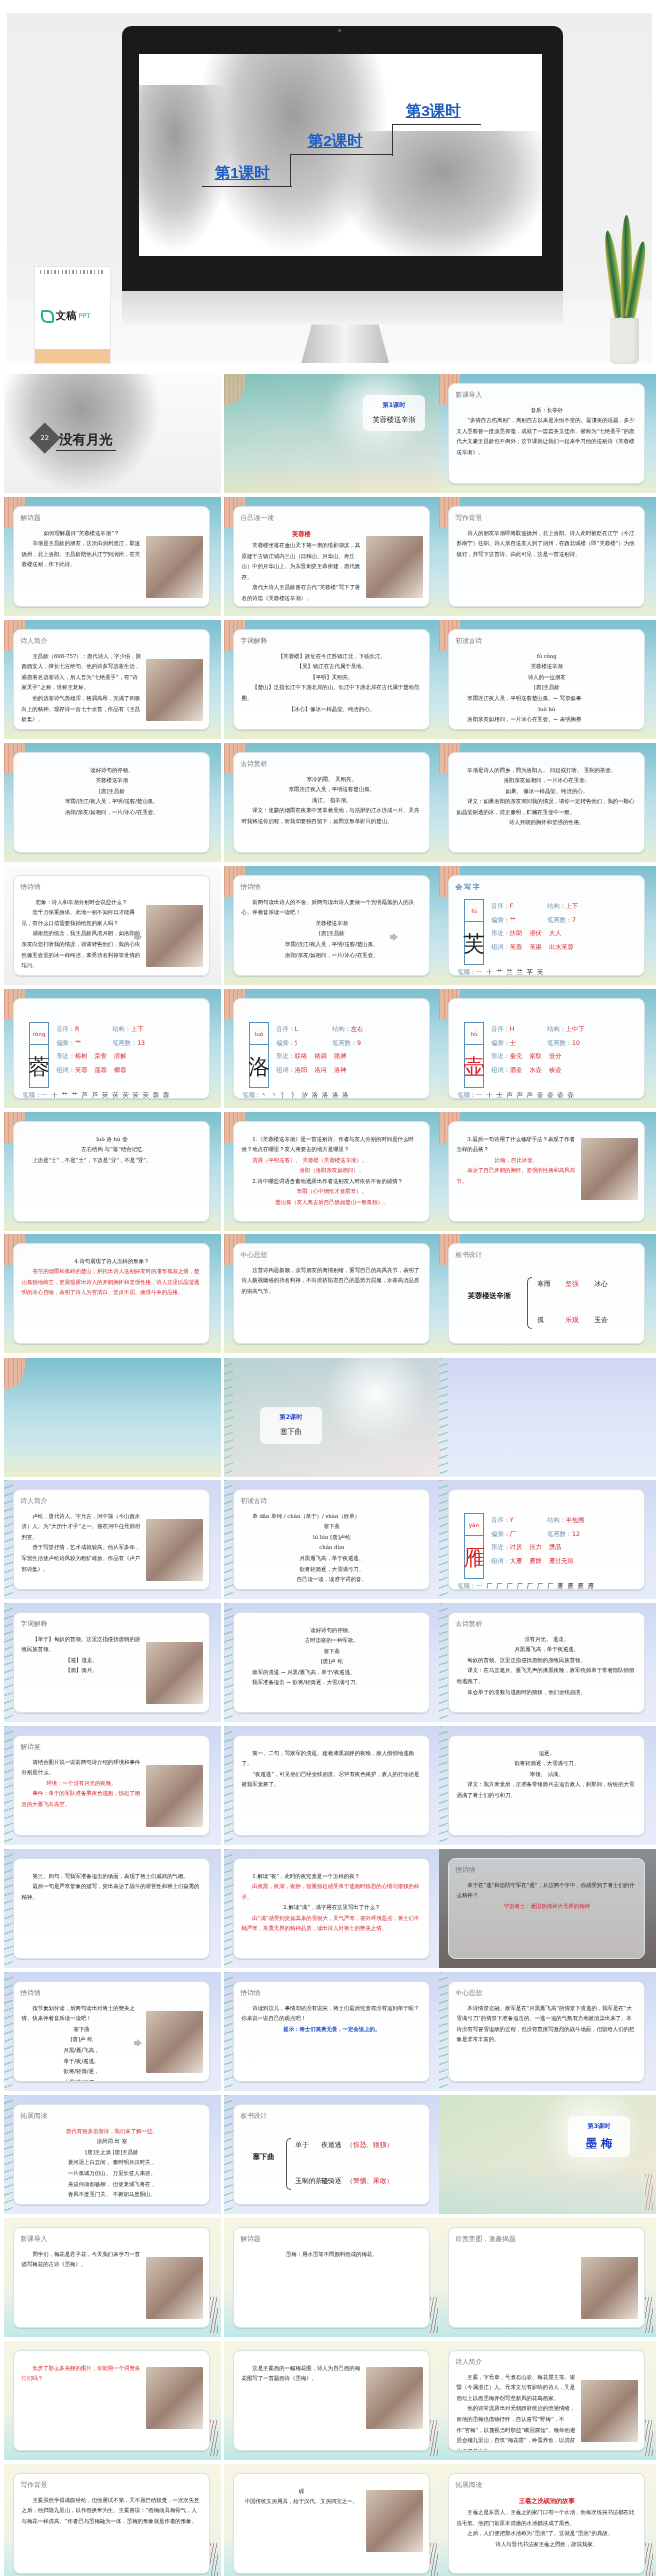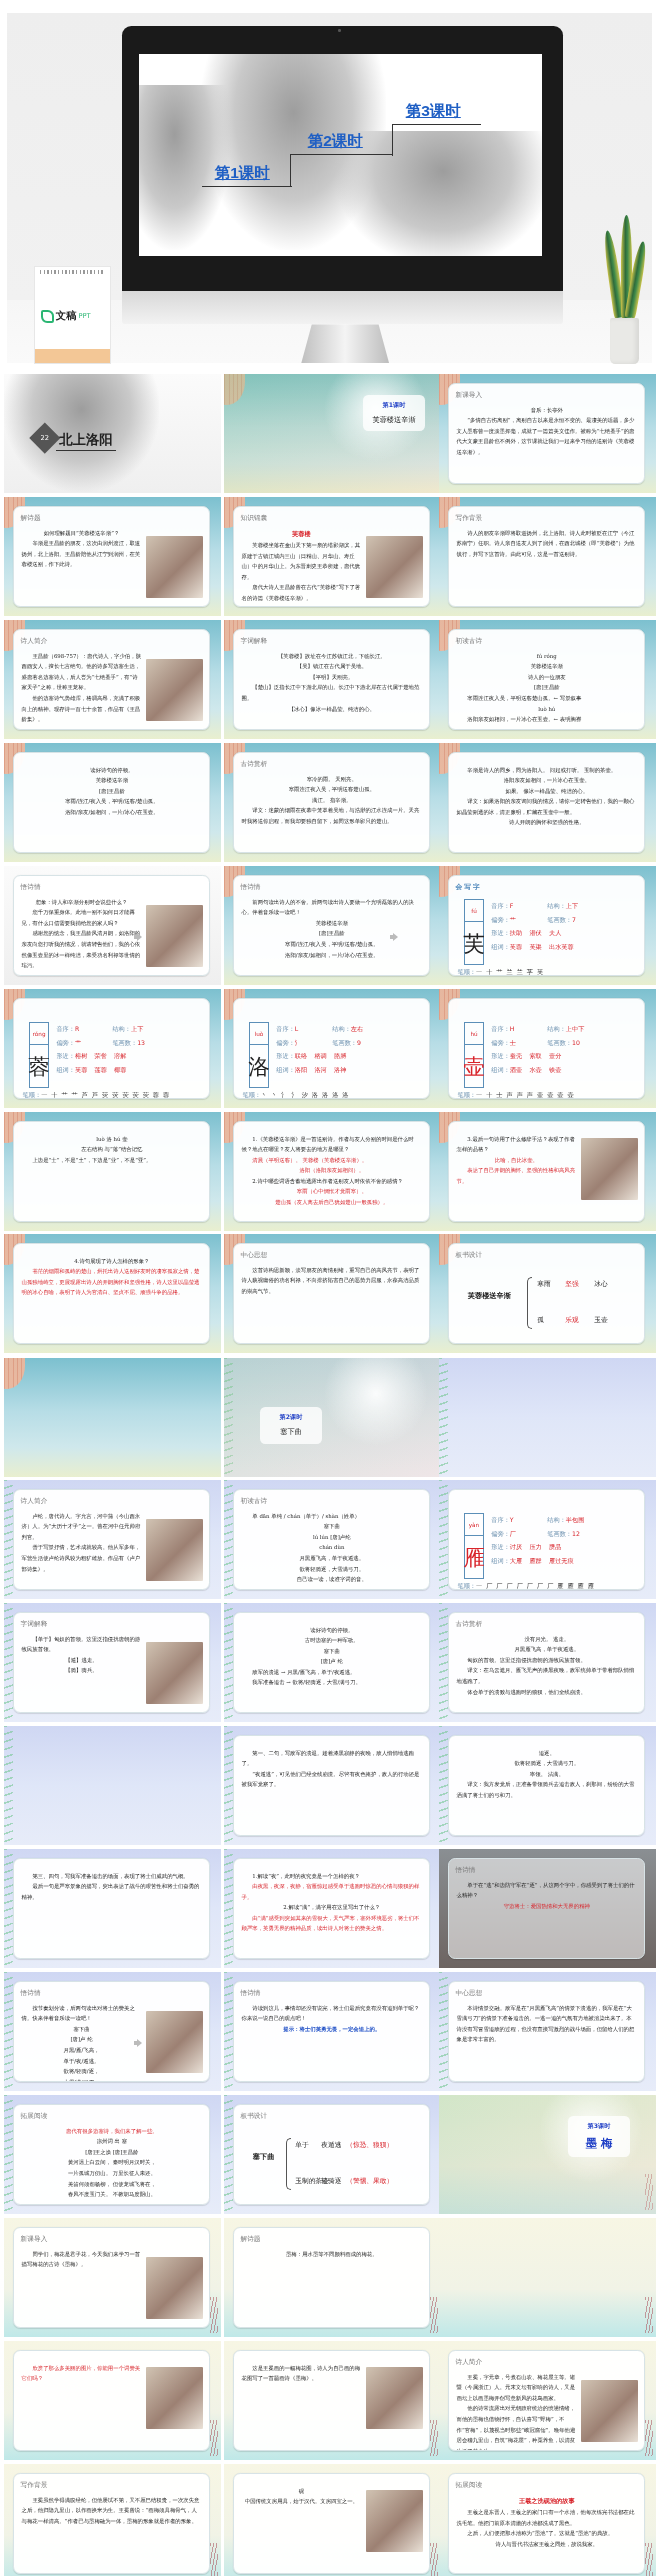--- a/index.html
+++ b/index.html
@@ -121,21 +121,21 @@
   </div>
 </section>
 
 <main id="slide-grid">
     <section class="slide theme-ink" style="left:4.1px;top:374px;">
       <div class="card full">
         <div class="mtn" style="left:0;top:0;width:155px;height:118px;"></div>
         <div class="cover-num">
           <span>22</span>
         </div>
-        <div class="cover-title">北上洛阳</div>
+        <div class="cover-title">没有月光</div>
       </div>
     </section>
     <section class="slide theme-pavilion" style="left:224px;top:374px;">
       <div class="deco-roof"></div>
       <div class="card full">
         <div class="img-ph" style="left:0;top:0;width:100%;height:100%;background:radial-gradient(circle at 70% 30%, rgba(255,255,255,.9) 0, rgba(255,255,255,0) 30%), linear-gradient(160deg, rgba(140,200,150,.35), rgba(255,220,200,.35));"></div>
         <div style="position:absolute;left:139px;top:20.6px;width:62px;padding:6.2px 4.1px;background:rgba(255,255,255,.8);border-radius:5.2px;text-align:center;">
           <div style="color:#1f3fc6;font-weight:bold;font-size:6.2px;margin-bottom:5.2px;">第1课时</div>
           <div style="font-size:7.2px;color:#222;font-family:&quot;DejaVu Serif&quot;,serif;">芙蓉楼送辛渐</div>
         </div>
@@ -158,21 +158,21 @@
         <div class="img-ph" style="right:6.2px;top:29px;width:57px;height:62px;background:linear-gradient(135deg,#c9b9a6,#8b6a5a 55%,#e6dcd0);opacity:.85;"></div>
         <div class="s-body" style="right:68px;">
           <p class="center">如何理解题目“芙蓉楼送辛渐”？</p>
           <p>辛渐是王昌龄的朋友，这次由润州渡江，取道扬州，北上洛阳。王昌龄陪他从江宁到润州，在芙蓉楼送别，作下此诗。</p>
         </div>
       </div>
     </section>
     <section class="slide theme-pavilion" style="left:224px;top:497px;">
       <div class="deco-roof"></div>
       <div class="card">
-        <div class="s-title">知识锦囊</div>
+        <div class="s-title">自己读一读</div>
         <div class="img-ph" style="right:6.2px;top:29px;width:57px;height:62px;background:linear-gradient(135deg,#c9b9a6,#8b6a5a 55%,#e6dcd0);opacity:.85;"></div>
         <div class="s-body" style="right:68px;">
           <div class="center red bold" style="font-family:&quot;DejaVu Sans&quot;,sans-serif;font-size:6.2px;">芙蓉楼</div>
           <p>芙蓉楼坐落在金山天下第一泉的塔影湖滨，其原建于古镇江城内三山（日精山、月华山、寿丘山）中的月华山上。为东晋刺史王恭所建，唐代犹存。</p>
           <p>唐代大诗人王昌龄曾在古代“芙蓉楼”写下了著名的诗篇《芙蓉楼送辛渐》。</p>
         </div>
       </div>
     </section>
     <section class="slide theme-pavilion" style="left:439px;top:497px;">
       <div class="deco-roof"></div>
@@ -586,20 +586,29 @@
           <p class="center">没有月光。  逃走。</p>
           <p class="center">月黑雁飞高，单于夜遁逃。</p>
           <p>匈奴的首领。这里泛指侵扰唐朝的游牧民族首领。</p>
           <p>译文：在乌云遮月、雁飞无声的漆黑夜晚，敌军统帅单于带着部队悄悄地逃跑了。</p>
           <p>体会单于的溃败与逃跑时的狼狈，他们全线崩溃。</p>
         </div>
       </div>
     </section>
     <section class="slide theme-snow" style="left:4.1px;top:1726px;">
       <div class="deco-bamboo"></div>
+      <div class="card">
+        <div class="s-title">解诗意</div>
+        <div class="img-ph" style="right:6.2px;top:29px;width:57px;height:62px;background:linear-gradient(135deg,#c9b9a6,#8b6a5a 55%,#e6dcd0);opacity:.85;"></div>
+        <div class="s-body" style="right:68px;">
+          <p>请结合图片说一说前两句诗介绍的环境和事件分别是什么。</p>
+          <p class="center red">环境：一个没有月光的夜晚。</p>
+          <p class="red">事件：单于的军队准备乘夜色逃跑，惊起了栖息的大雁飞向高空。</p>
+        </div>
+      </div>
     </section>
     <section class="slide theme-snow" style="left:224px;top:1726px;">
       <div class="deco-bamboo"></div>
       <div class="card">
         <div class="s-body" style="top:11.3px;">
           <p>第一、二句，写敌军的溃退。趁着漆黑寂静的夜晚，敌人悄悄地逃跑了。</p>
           <p>“夜遁逃”，可见他们已经全线崩溃。尽管有夜色掩护，敌人的行动还是被我军觉察了。</p>
         </div>
       </div>
     </section>
@@ -732,20 +741,25 @@
       <div class="deco-branch"></div>
       <div class="card">
         <div class="s-title">解诗题</div>
         <div class="s-body">
           <p class="center">墨梅：用水墨等不同颜料画成的梅花。</p>
         </div>
       </div>
     </section>
     <section class="slide theme-plum" style="left:439px;top:2218px;">
       <div class="deco-branch"></div>
+      <div class="card">
+        <div class="s-title">欣赏美图，激趣揭题</div>
+        <div class="img-ph" style="right:6.2px;top:29px;width:57px;height:62px;background:linear-gradient(135deg,#c9b9a6,#8b6a5a 55%,#e6dcd0);opacity:.85;"></div>
+        <div class="s-body" style="right:68px;"></div>
+      </div>
     </section>
     <section class="slide theme-plum" style="left:4.1px;top:2341px;">
       <div class="deco-branch"></div>
       <div class="card">
         <div class="img-ph" style="right:6.2px;top:15.5px;width:57px;height:62px;background:linear-gradient(135deg,#c9b9a6,#8b6a5a 55%,#e6dcd0);opacity:.85;"></div>
         <div class="s-body" style="top:11.3px;right:68px;">
           <p class="red">欣赏了那么多美丽的图片，你能用一个词赞美它们吗？</p>
         </div>
       </div>
     </section>

